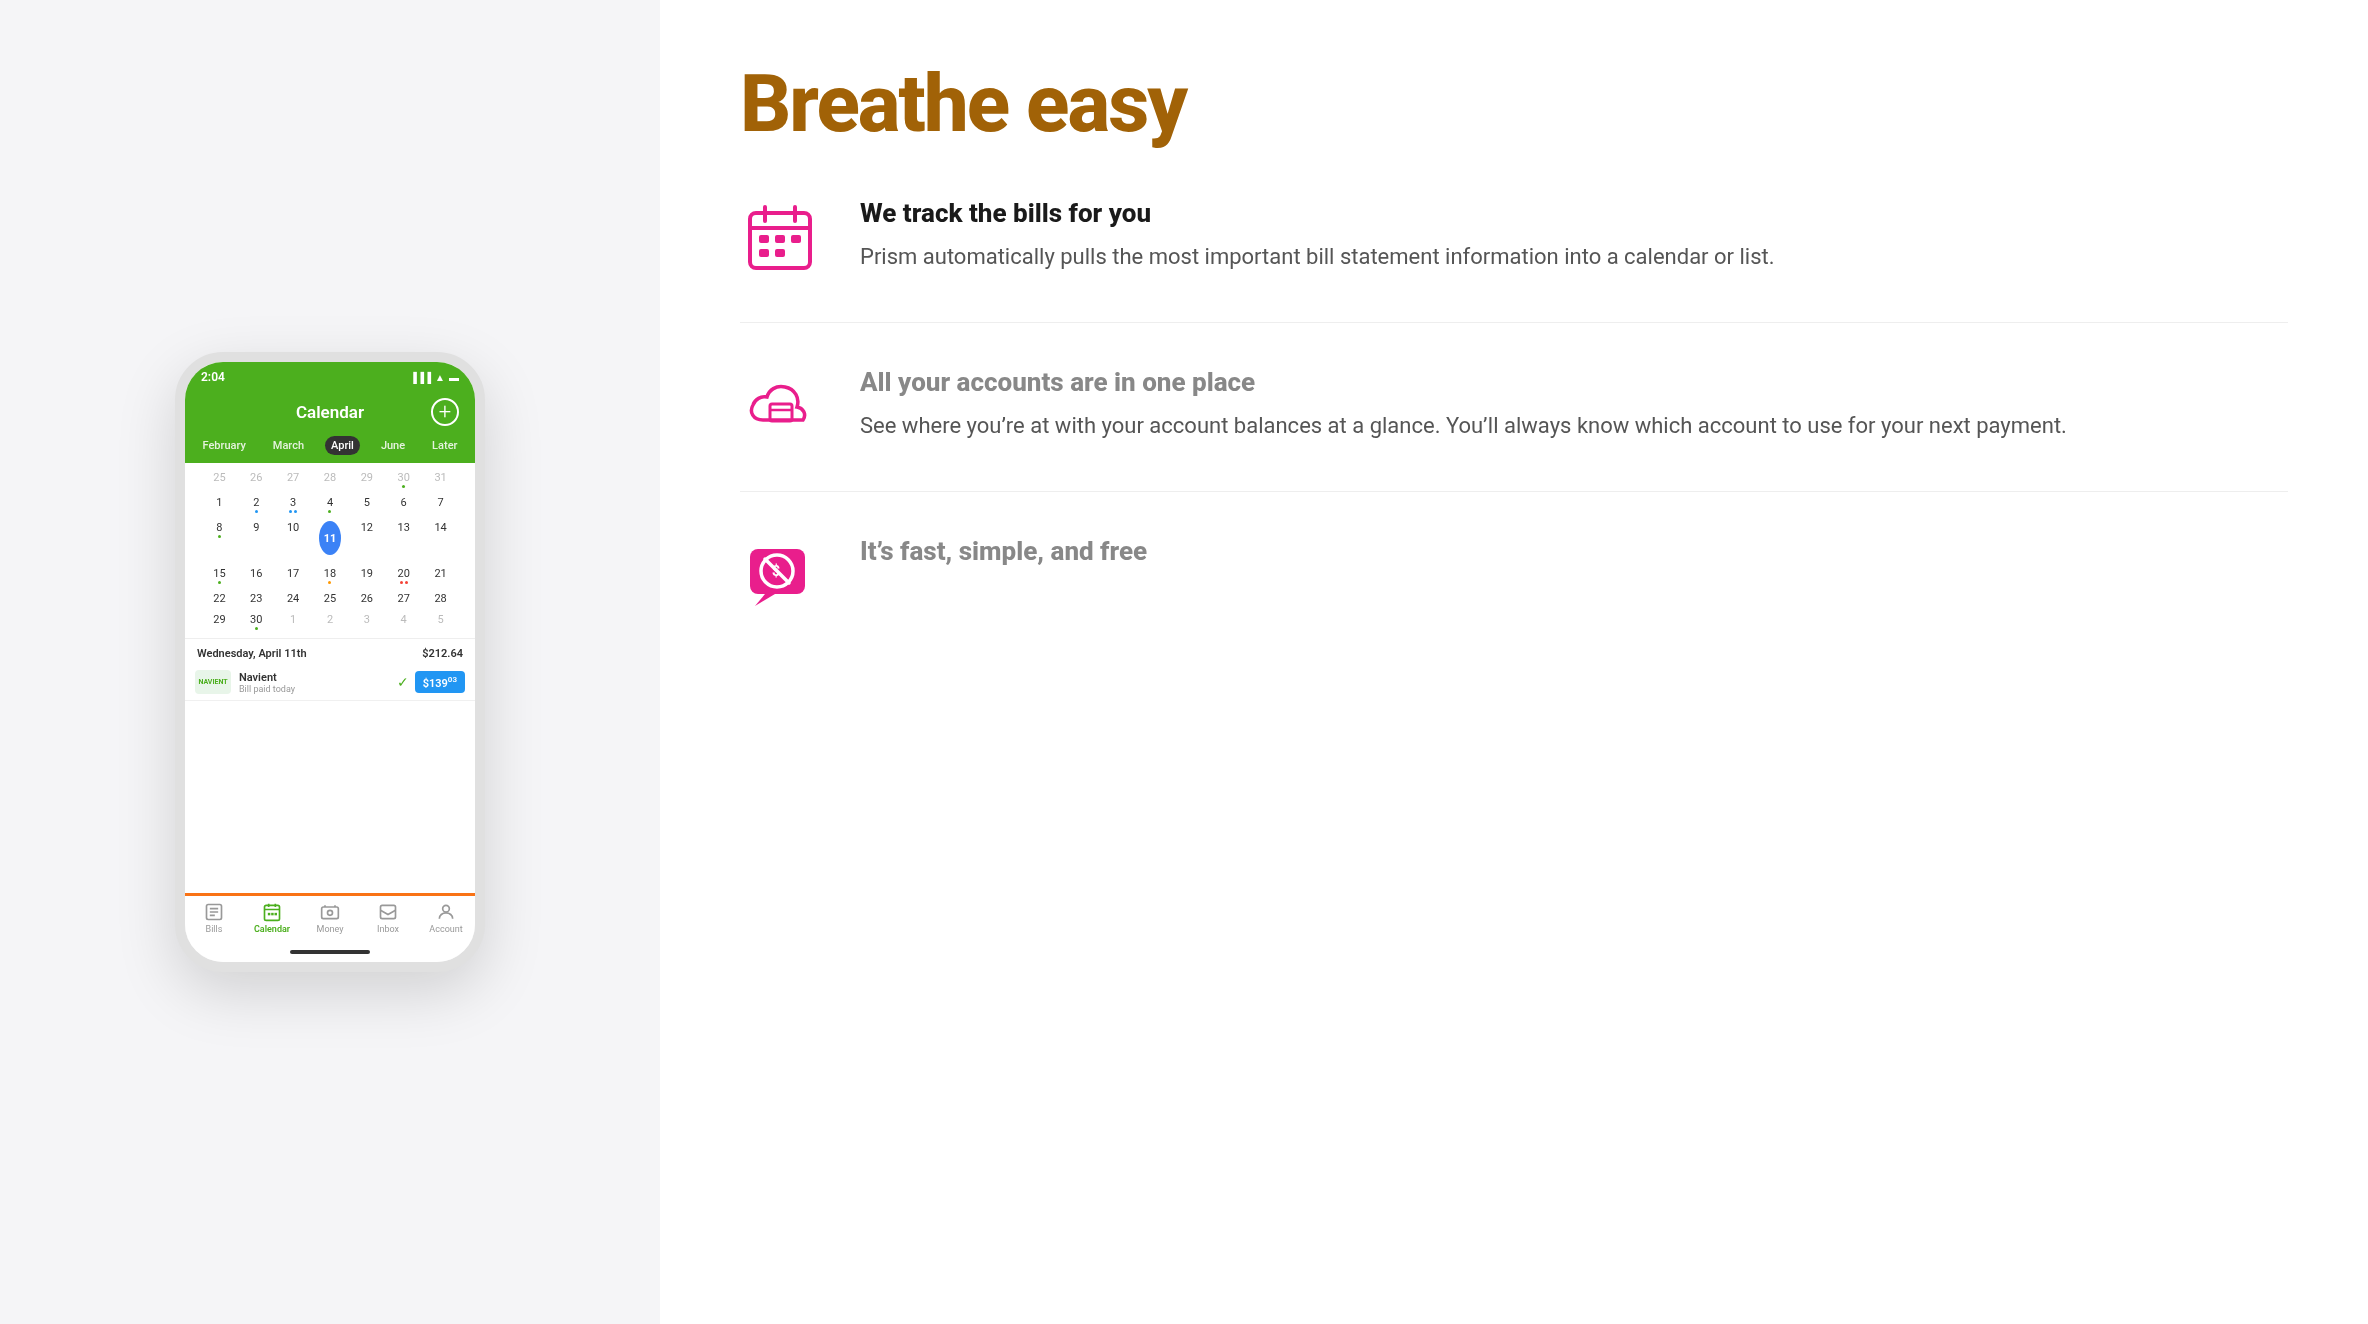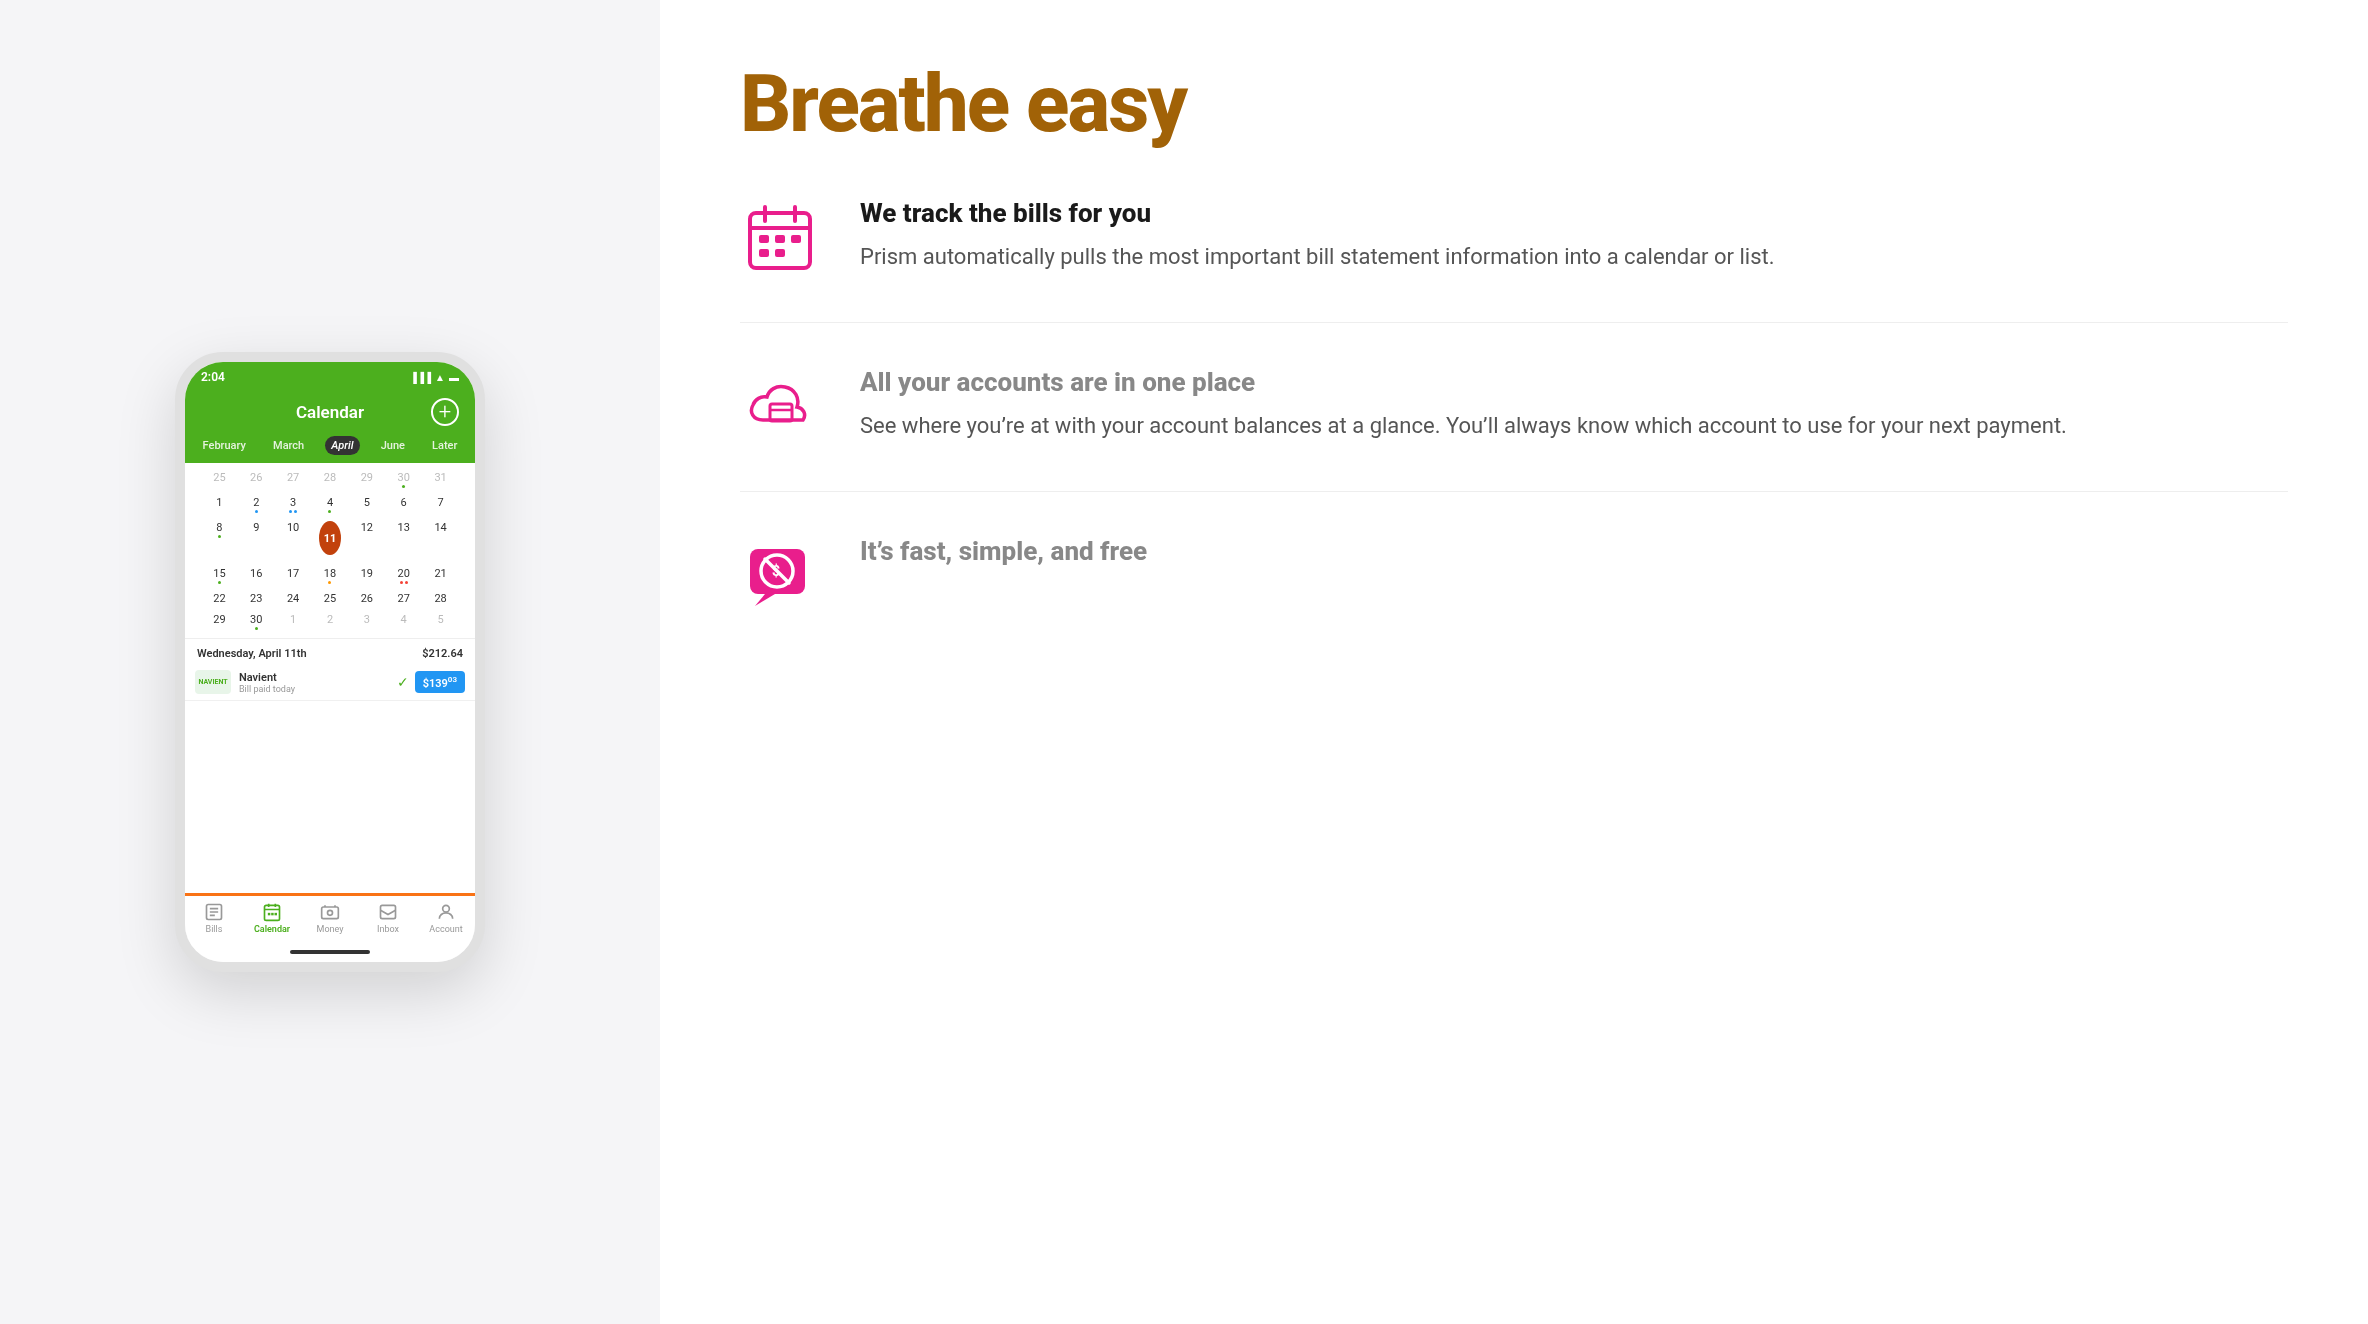--- a/index.html
+++ b/index.html
@@ -98,21 +98,20 @@
     .month-item {
       color: rgba(255,255,255,0.85);
       font-size: 11px;
       padding: 3px 6px;
       border-radius: 12px;
       font-weight: 500;
     }
     .month-item.active {
       background: #333;
       color: white;
-      font-style: italic;
     }
 
     
     .calendar-body {
       background: white;
       flex: 1;
       overflow: hidden;
     }
     .calendar-grid {
       padding: 4px 16px;
@@ -391,21 +390,21 @@
                 <div class="dot green"></div>
               </div>
             </div>
           <div class="cal-cell">
               <span>9</span>
             </div>
           <div class="cal-cell">
               <span>10</span>
             </div>
           <div class="cal-cell">
-            <div style="background:#c2410c;color:white;border-radius:50%;width:22px;height:34px;display:flex;align-items:center;justify-content:center;font-size:11px;font-weight:700;">11</div>
+            <div style="background:#3b82f6;color:white;border-radius:50%;width:22px;height:34px;display:flex;align-items:center;justify-content:center;font-size:11px;font-weight:700;">11</div>
             <div class="dot-row">
                 <div class="dot" style="background:white;opacity:0;"></div>
               </div>
           </div>
           <div class="cal-cell">
               <span>12</span>
             </div>
           <div class="cal-cell">
               <span>13</span>
             </div>

